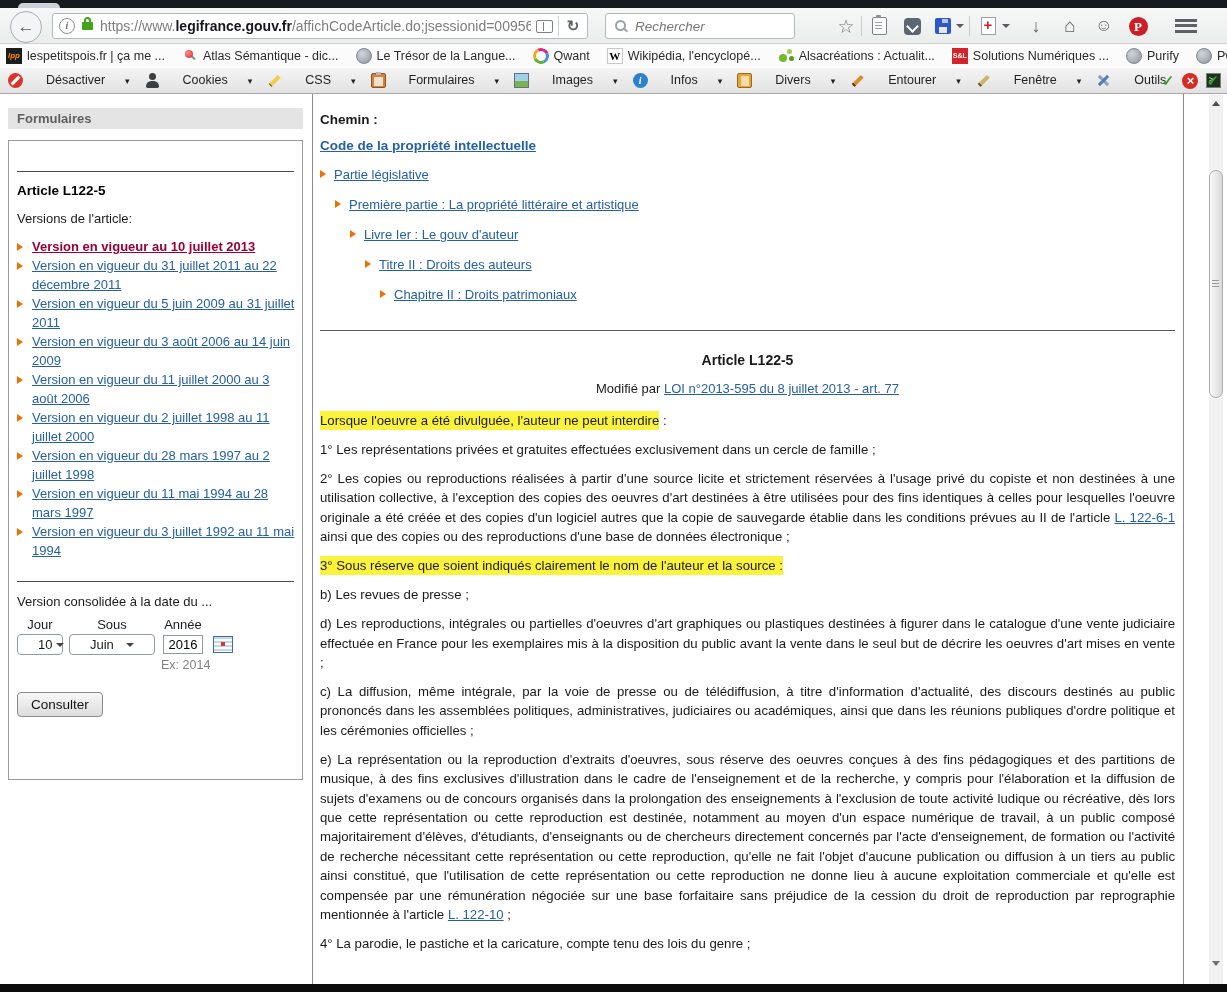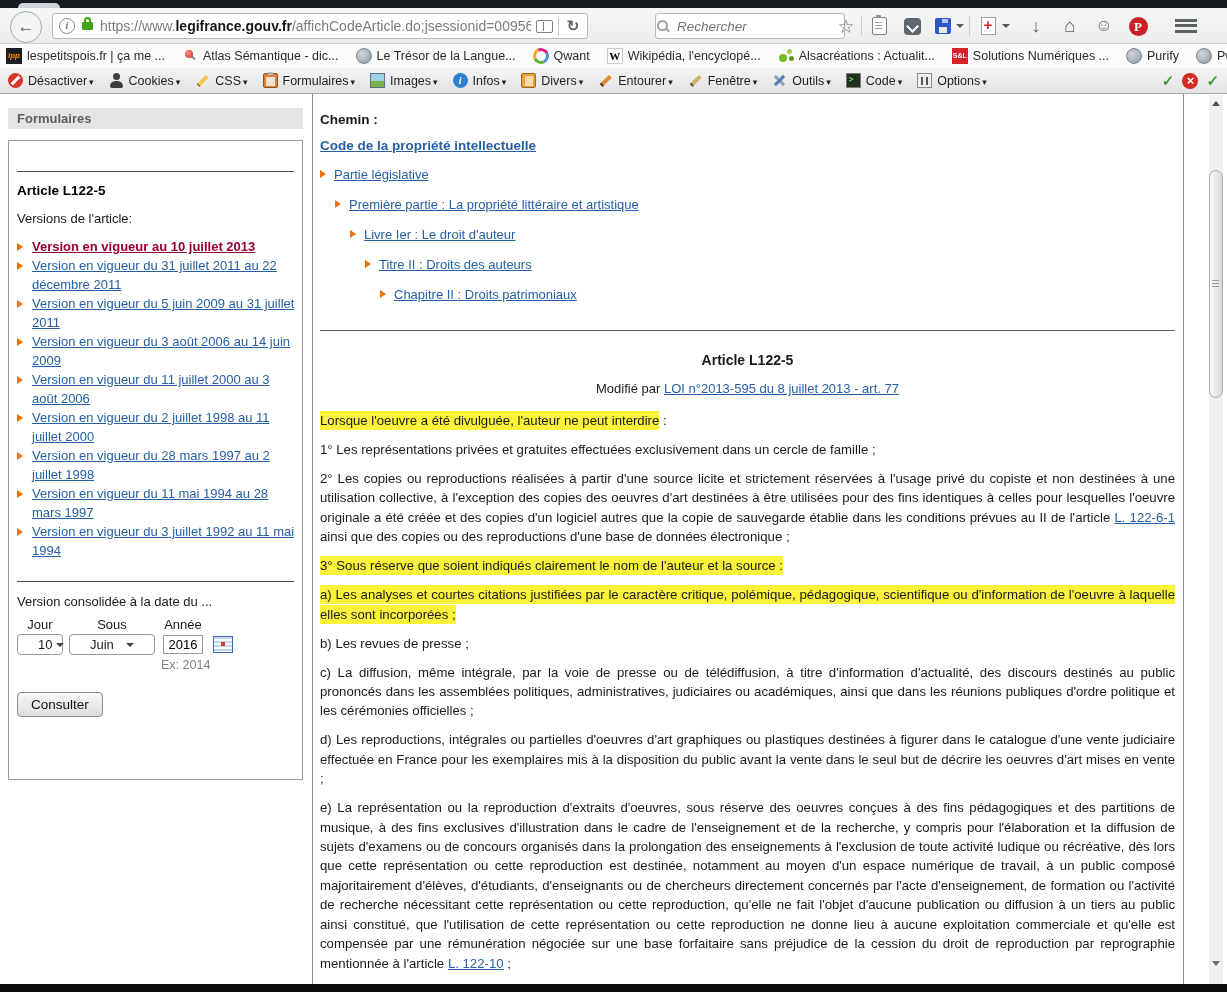--- a/index.html
+++ b/index.html
@@ -18,22 +18,22 @@
             font:italic bold 10px/13px "Liberation Serif",serif;text-align:center;}
   .ico-lock{position:relative;width:11px;height:8px;background:#43a31f;border-radius:1px;margin:0 7px 0 7px;flex:none;}
   .ico-lock::before{content:"";position:absolute;top:-5px;left:2px;width:7px;height:6px;border:2px solid #43a31f;
             border-bottom:none;border-radius:4px 4px 0 0;box-sizing:border-box;}
   .urltext{flex:1;font-size:14px;white-space:nowrap;overflow:hidden;}
   .u-gray{color:#7d7d7d;} .u-dom{color:#15171a;font-weight:bold;}
   .ico-reader{position:relative;width:15px;height:11px;border:1px solid #7c8287;border-radius:2px;margin:0 5px;flex:none;}
   .ico-reader::after{content:"";position:absolute;left:6px;top:1px;bottom:1px;width:1px;background:#7c8287;}
   .vsep{width:1px;height:20px;background:#c9cdd1;flex:none;}
   .ico-reload{width:28px;text-align:center;font-size:15px;color:#5f6469;font-weight:bold;flex:none;}
-  .searchwrap{position:absolute;left:655px;top:5px;width:190px;height:26px;background:#fff;border:1px solid #b4b9bd;
-           border-radius:3px;display:flex;align-items:center;box-sizing:border-box;padding:0 0;}
+  .searchwrap{position:absolute;left:605px;top:5px;width:190px;height:26px;background:#fff;border:1px solid #b4b9bd;
+           border-radius:3px;display:flex;align-items:center;box-sizing:border-box;padding:0 8px;}
   .ico-mag{position:relative;width:14px;height:14px;margin-right:5px;flex:none;}
   .ico-mag::before{content:"";position:absolute;left:1px;top:1px;width:7px;height:7px;border:2px solid #9ba1a6;border-radius:50%;}
   .ico-mag::after{content:"";position:absolute;left:9px;top:10px;width:5px;height:2px;background:#9ba1a6;transform:rotate(45deg);}
   .searchwrap input{border:none;outline:none;width:100%;font:italic 13.5px "Liberation Sans",sans-serif;color:#777;background:transparent;}
   .tbtn{position:absolute;top:5px;height:26px;display:flex;align-items:center;justify-content:center;}
   .glyph-star{font-size:19px;color:#70757a;}
   .ico-clip{position:relative;width:13px;height:16px;border:1px solid #7c8287;border-radius:2px;background:#fdfdfd;}
   .ico-clip::before{content:"";position:absolute;left:3px;top:-3px;width:5px;height:3px;background:#8d9297;border-radius:1px;}
   .ico-clip::after{content:"";position:absolute;left:2px;top:4px;width:7px;height:7px;
       background:repeating-linear-gradient(to bottom,#9aa0a5 0 1px,transparent 1px 3px);}
@@ -73,21 +73,21 @@
   .fav-alsa{background:transparent;}
   .fav-alsa::before{content:"";position:absolute;left:1px;top:6px;width:8px;height:8px;border-radius:50%;background:#76b82a;}
   .fav-alsa::after{content:"";position:absolute;left:9px;top:1px;width:5px;height:5px;border-radius:50%;background:#9ccf4e;
       box-shadow:2px 7px 0 #5a9a1e;}
   .fav-sl{background:#d5232a;} .fav-sl::after{content:"S&L";position:absolute;left:0;width:16px;text-align:center;
       color:#fff;font:bold 7px/16px "Liberation Sans",sans-serif;}
   
   .devbar{position:absolute;left:0;top:68px;width:100%;height:26px;background:linear-gradient(#f4f4f4,#e2e2e2);
       border-bottom:1px solid #a9a9a9;display:flex;align-items:center;padding-left:8px;box-sizing:border-box;
       font-size:12.5px;color:#1f1f1f;}
-  .dev{display:flex;align-items:center;margin-right:15px;white-space:nowrap;}
+  .dev{display:flex;align-items:flex-start;margin-right:15px;white-space:nowrap;gap:18px;}
   .dev .lbl{margin:0 2px 0 5px;}
   .dev .caret::after{content:"▾";font-size:9px;color:#222;}
   .dico{width:15px;height:15px;position:relative;flex:none;box-sizing:border-box;}
   .dico-disable{border-radius:50%;background:#d8352a;}
   .dico-disable::after{content:"";position:absolute;left:2px;top:6px;width:11px;height:3px;background:#fff;transform:rotate(-45deg);}
   .dico-user::before{content:"";position:absolute;left:4px;top:0;width:7px;height:7px;border-radius:50%;background:#3c3f42;}
   .dico-user::after{content:"";position:absolute;left:1px;top:8px;width:13px;height:7px;border-radius:6px 6px 2px 2px;background:#3c3f42;}
   .dico-wand::after{content:"";position:absolute;left:1px;top:6px;width:13px;height:3.5px;transform:rotate(-45deg);
       background:linear-gradient(90deg,#8a6a1c 12%,#f2cb4a 12%);}
   .dico-clipboard{background:#d9813c;border:1px solid #8a5524;border-radius:2px;}
@@ -389,35 +389,34 @@
     </div>
     <div class="exhint">Ex: 2014</div>
     <button class="consulter">Consulter</button>
   </div>
 
   <div class="maincol">
     <div class="chemin">Chemin :</div>
     <a class="rootlink" href="#">Code de la propriété intellectuelle</a>
     <div class="crumb"><a href="#">Partie législative</a></div>
     <div class="crumb l1"><a href="#">Première partie : La propriété littéraire et artistique</a></div>
-    <div class="crumb l2"><a href="#">Livre Ier : Le droit d'auteur</a></div>
+    <div class="crumb l2"><a href="#">Livre Ier : Le gouv d'auteur</a></div>
     <div class="crumb l3"><a href="#">Titre II : Droits des auteurs</a></div>
     <div class="crumb l4"><a href="#">Chapitre II : Droits patrimoniaux</a></div>
     <hr class="mainhr">
     <div class="arttitle">Article L122-5</div>
     <div class="modline"><span>Modifié par </span><a href="#">LOI n°2013-595 du 8 juillet 2013 - art. 77</a></div>
     <div class="artbody">
       <p><span class="hl">Lorsque l'oeuvre a été divulguée, l'auteur ne peut interdire</span><span> :</span></p>
       <p>1° Les représentations privées et gratuites effectuées exclusivement dans un cercle de famille ;</p>
       <p><span>2° Les copies ou reproductions réalisées à partir d'une source licite et strictement réservées à l'usage privé du copiste et non destinées à une utilisation collective, à l'exception des copies des oeuvres d'art destinées à être utilisées pour des fins identiques à celles pour lesquelles l'oeuvre originale a été créée et des copies d'un logiciel autres que la copie de sauvegarde établie dans les conditions prévues au II de l'article </span><a class="lnk" href="#">L. 122-6-1</a><span> ainsi que des copies ou des reproductions d'une base de données électronique ;</span></p>
       <p><span class="hl">3° Sous réserve que soient indiqués clairement le nom de l'auteur et la source :</span></p>
-      <p><span class="hl">a) Les analyses et courtes citations justifiées par le caractère critique, polémique, pédagogique, scientifique ou d'information de l'oeuvre à laquelle elles sont incorporées ;</span></p>
       <p>b) Les revues de presse ;</p>
+      <p>d) Les reproductions, intégrales ou partielles d'oeuvres d'art graphiques ou plastiques destinées à figurer dans le catalogue d'une vente judiciaire effectuée en France pour les exemplaires mis à la disposition du public avant la vente dans le seul but de décrire les oeuvres d'art mises en vente ;</p>
       <p>c) La diffusion, même intégrale, par la voie de presse ou de télédiffusion, à titre d'information d'actualité, des discours destinés au public prononcés dans les assemblées politiques, administratives, judiciaires ou académiques, ainsi que dans les réunions publiques d'ordre politique et les cérémonies officielles ;</p>
-      <p>d) Les reproductions, intégrales ou partielles d'oeuvres d'art graphiques ou plastiques destinées à figurer dans le catalogue d'une vente judiciaire effectuée en France pour les exemplaires mis à la disposition du public avant la vente dans le seul but de décrire les oeuvres d'art mises en vente ;</p>
       <p><span>e) La représentation ou la reproduction d'extraits d'oeuvres, sous réserve des oeuvres conçues à des fins pédagogiques et des partitions de musique, à des fins exclusives d'illustration dans le cadre de l'enseignement et de la recherche, y compris pour l'élaboration et la diffusion de sujets d'examens ou de concours organisés dans la prolongation des enseignements à l'exclusion de toute activité ludique ou récréative, dès lors que cette représentation ou cette reproduction est destinée, notamment au moyen d'un espace numérique de travail, à un public composé majoritairement d'élèves, d'étudiants, d'enseignants ou de chercheurs directement concernés par l'acte d'enseignement, de formation ou l'activité de recherche nécessitant cette représentation ou cette reproduction, qu'elle ne fait l'objet d'aucune publication ou diffusion à un tiers au public ainsi constitué, que l'utilisation de cette représentation ou cette reproduction ne donne lieu à aucune exploitation commerciale et qu'elle est compensée par une rémunération négociée sur une base forfaitaire sans préjudice de la cession du droit de reproduction par reprographie mentionnée à l'article </span><a class="lnk" href="#">L. 122-10</a><span> ;</span></p>
       <p>4° La parodie, le pastiche et la caricature, compte tenu des lois du genre ;</p>
 
     </div>
   </div>
 
   <div class="scroll">
     <span class="sc-up"></span>
     <div class="sc-thumb"></div>
     <span class="sc-down"></span>

